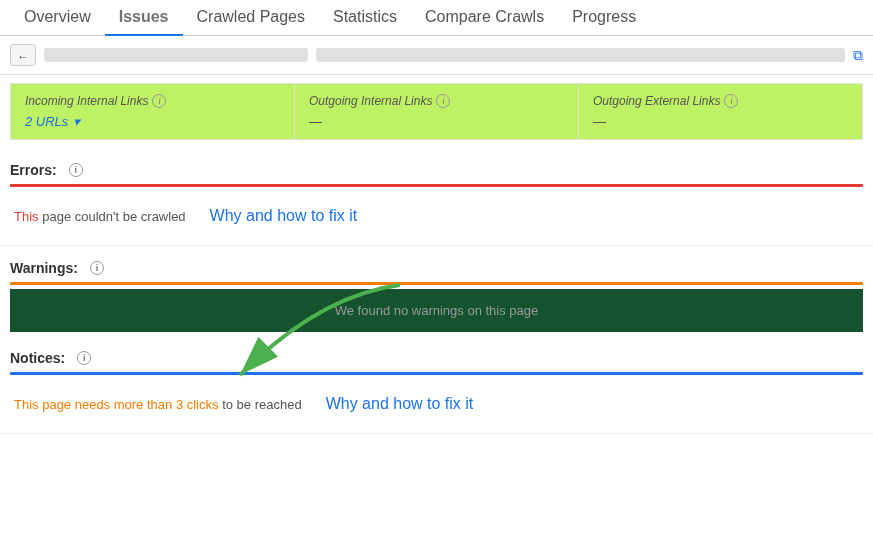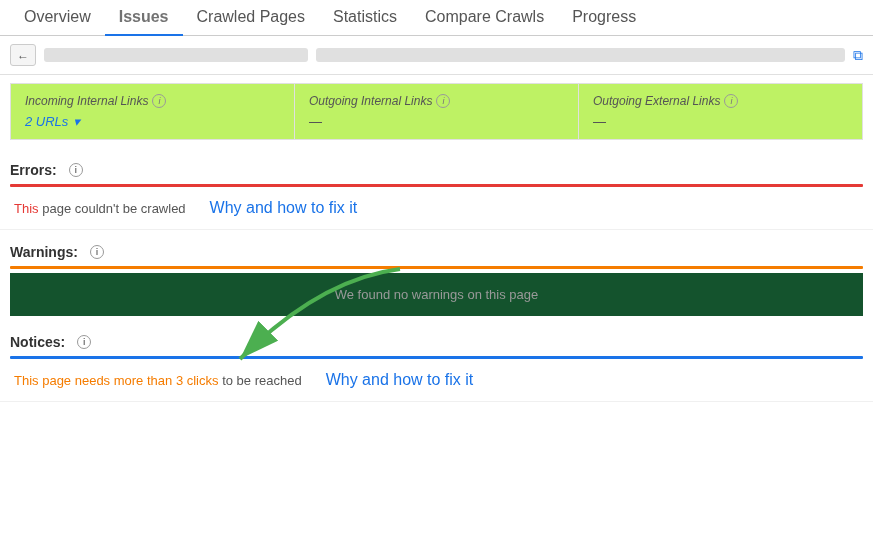--- a/index.html
+++ b/index.html
@@ -123,21 +123,21 @@
       border-radius: 1px;
     }
     .divider-red { background: #e53935; }
     .divider-orange { background: #f57c00; }
     .divider-blue { background: #1a73e8; }
 
     
     .issue-row {
       display: flex;
       align-items: center;
-      padding: 12px 14px;
+      padding: 20px 14px;
       border-bottom: 1px solid #f0f0f0;
       font-size: 13px;
     }
     .issue-text { color: #555; }
     .fix-link {
       color: #1a73e8;
       margin-left: 24px;
       cursor: pointer;
       text-decoration: none;
       font-size: 16px;

